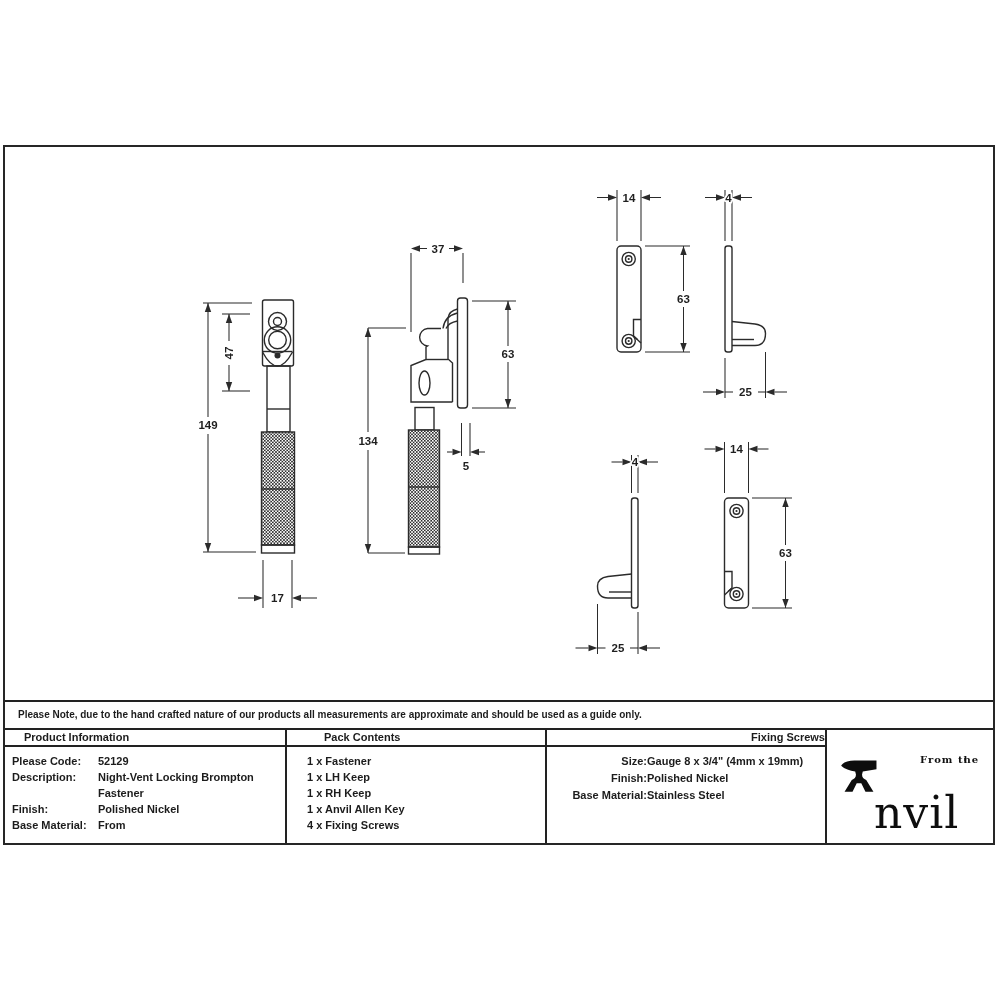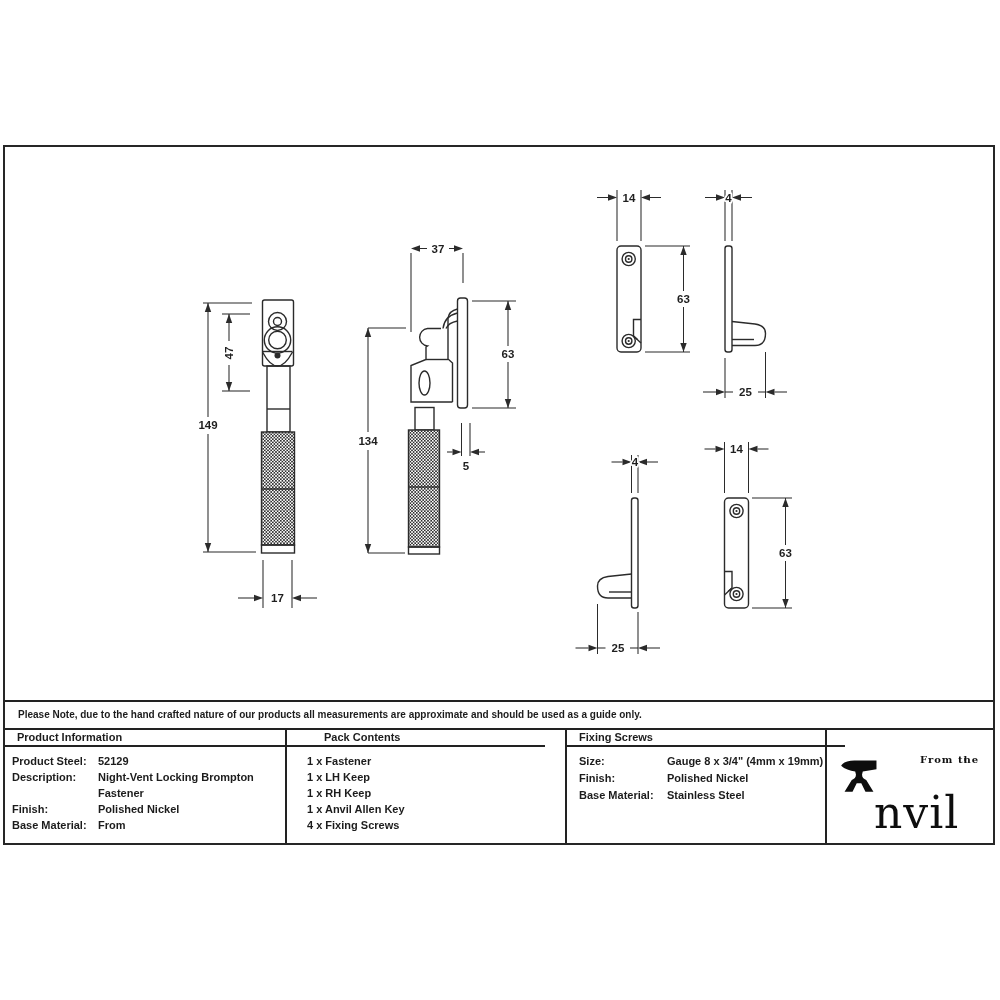--- a/index.html
+++ b/index.html
@@ -17,24 +17,24 @@
              text-anchor:middle;paint-order:stroke;stroke:#ffffff;stroke-width:3.5px;stroke-linejoin:round;}
   
   .note-row{position:absolute;left:0;right:0;top:553px;height:26px;border-top:2px solid #222;
             border-bottom:2px solid #222;line-height:26px;padding-left:13px;
             font-size:10px;font-weight:700;}
   
   .ptable{position:absolute;left:0;right:0;top:583px;bottom:0;font-size:11px;font-weight:700;}
   .tcol{position:absolute;top:0;bottom:0;box-sizing:border-box;}
   .tcol.c1{left:0;width:280px;}
   .tcol.c2{left:280px;width:260px;border-left:2px solid #222;}
-  .tcol.c3{left:560px;width:280px;border-left:2px solid #222;}
+  .tcol.c3{left:540px;width:280px;border-left:2px solid #222;text-align:right;}
   .tcol.c4{left:820px;right:0;border-left:2px solid #222;}
   .chead{height:15px;line-height:15px;border-bottom:2px solid #222;}
-  .c1 .chead{padding-left:12px;}
+  .c1 .chead{padding-left:19px;}
   .c2 .chead{padding-left:37px;}
   .c3 .chead{padding-left:12px;}
   .cbody{padding-top:6px;}
   .c1 .cbody .trow{display:flex;padding-left:7px;line-height:16px;}
   .c1 .tlabel{width:86px;flex:none;}
   .c2 .cbody .titem{padding-left:20px;line-height:16px;}
   .c3 .cbody .trow{display:flex;padding-left:12px;line-height:17px;}
   .c3 .tlabel{width:88px;flex:none;}
   
   .logo-wrap{position:relative;width:100%;height:100%;}
@@ -259,21 +259,21 @@
     <div class="note-row">
       <span>Please Note, due to the hand crafted nature of our products all measurements are approximate and should be used as a guide only.</span>
     </div>
 
     <div class="ptable">
 
       <div class="tcol c1">
         <div class="chead">Product Information</div>
         <div class="cbody">
           <div class="trow">
-            <span class="tlabel">Product Steel:</span>
+            <span class="tlabel">Please Code:</span>
             <span class="tvalue">52129</span>
           </div>
           <div class="trow">
             <span class="tlabel">Description:</span>
             <span class="tvalue">Night-Vent Locking Brompton</span>
           </div>
           <div class="trow">
             <span class="tlabel"></span>
             <span class="tvalue">Fastener</span>
           </div>

